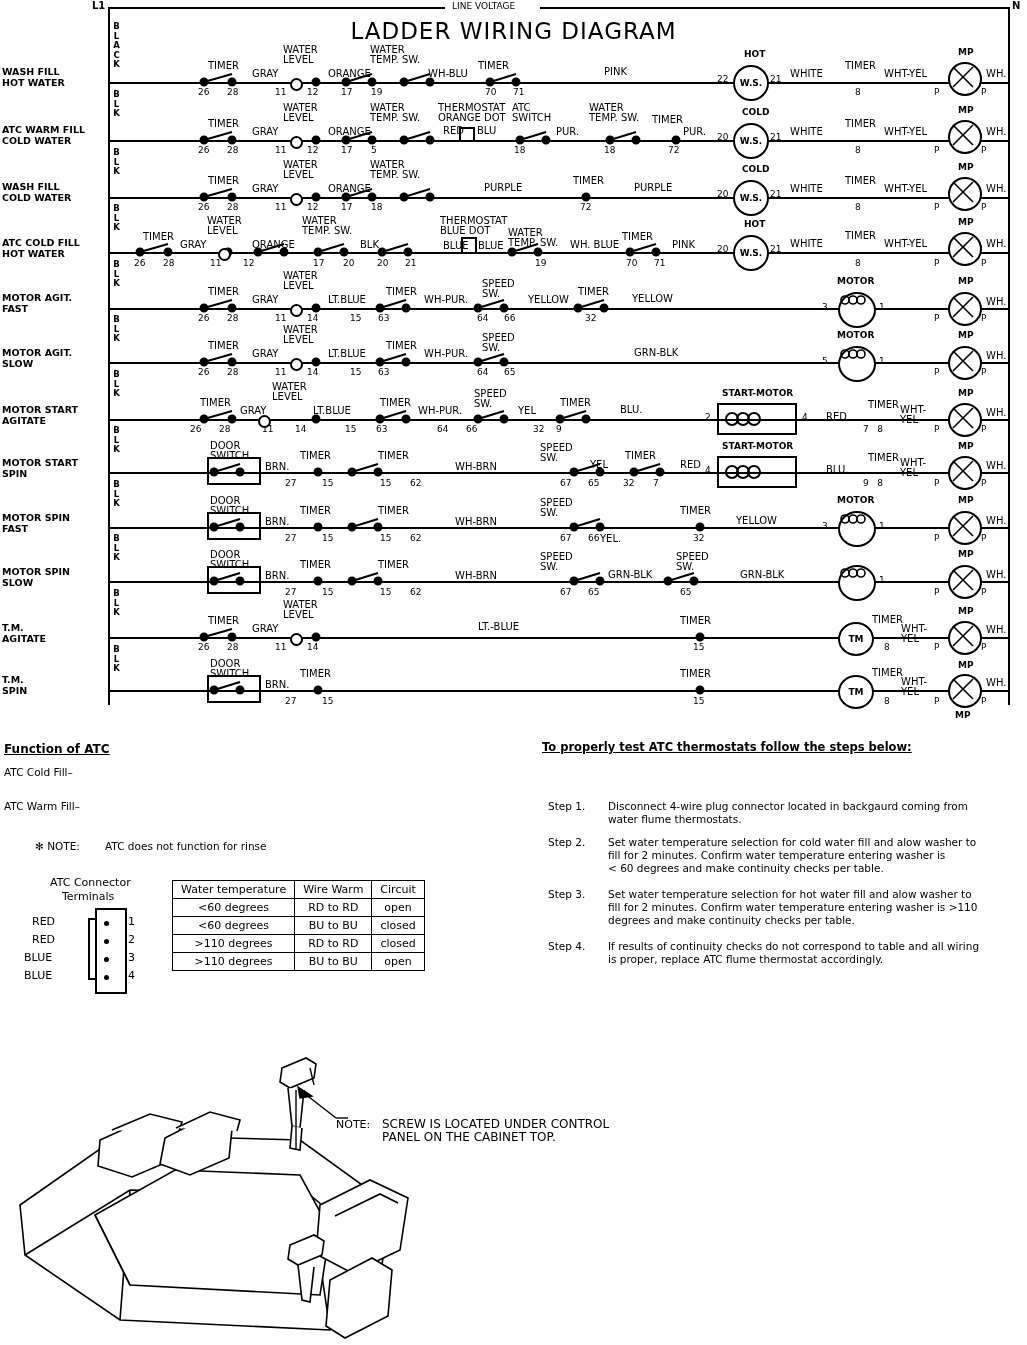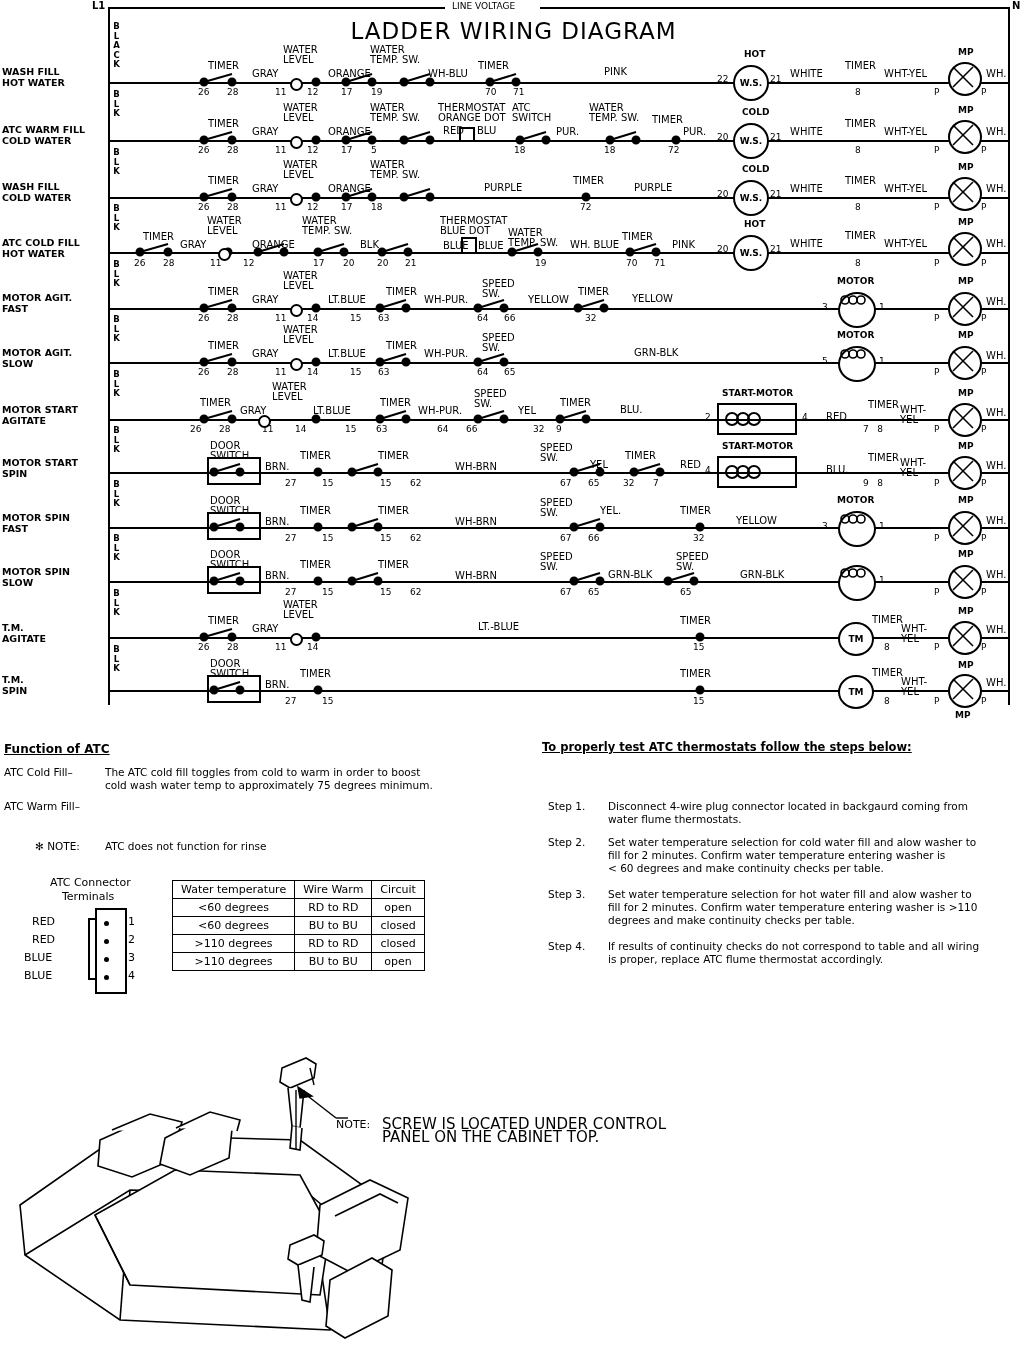--- a/index.html
+++ b/index.html
@@ -526,21 +526,21 @@
   <div class="t tiny" style="left:653px;top:478px;">7</div>
 
   <div class="t sm" style="left:210px;top:496px;white-space:pre-line;line-height:10px;">DOOR
 SWITCH</div>
   <div class="t sm" style="left:265px;top:516px;">BRN.</div>
   <div class="t sm" style="left:300px;top:505px;">TIMER</div>
   <div class="t sm" style="left:378px;top:505px;">TIMER</div>
   <div class="t sm" style="left:455px;top:516px;">WH-BRN</div>
   <div class="t sm" style="left:540px;top:498px;white-space:pre-line;line-height:10px;">SPEED
 SW.</div>
-  <div class="t sm" style="left:600px;top:505px;text-align:center;">YEL.</div>
+  <div class="t sm" style="left:600px;top:533px;text-align:center;">YEL.</div>
   <div class="t sm" style="left:680px;top:505px;">TIMER</div>
   <div class="t sm" style="left:736px;top:515px;">YELLOW</div>
   <div class="t tiny" style="left:285px;top:533px;">27</div>
   <div class="t tiny" style="left:322px;top:533px;">15</div>
   <div class="t tiny" style="left:380px;top:533px;">15</div>
   <div class="t tiny" style="left:410px;top:533px;">62</div>
   <div class="t tiny" style="left:560px;top:533px;">67</div>
   <div class="t tiny" style="left:588px;top:533px;">66</div>
   <div class="t tiny" style="left:693px;top:533px;">32</div>
 
@@ -799,22 +799,20 @@
       <line x1="953" y1="626" x2="973" y2="646"></line>
         <line x1="973" y1="626" x2="953" y2="646"></line>
       <line x1="953" y1="679" x2="973" y2="699"></line>
         <line x1="973" y1="679" x2="953" y2="699"></line>
     </g>
   </svg>
 
   <div class="t h-ul" style="left:4px;top:742px;">Function of ATC</div>
 
   <div class="t para" style="left:4px;top:766px;">ATC Cold Fill–</div>
-  <div class="t para" style="left:105px;top:766px;white-space:pre-line;">The ATC cold fill toggles from cold to warm in order to boost
-cold wash water temp to approximately 75 degrees minimum.</div>
 
   <div class="t para" style="left:4px;top:800px;">ATC Warm Fill–</div>
 
   <div class="t para" style="left:35px;top:840px;">✻ NOTE:</div>
   <div class="t para" style="left:105px;top:840px;">ATC does not function for rinse</div>
 
   <div class="t md" style="left:50px;top:876px;">ATC Connector</div>
   <div class="t md" style="left:62px;top:890px;">Terminals</div>
   <div class="conn" style="left:95px;top:908px;width:28px;height:82px;"></div>
   <div class="line vl" style="left:88px;top:918px;height:62px;"></div>
@@ -920,16 +918,16 @@
       <path d="M310 38 L314 55"></path>
     </g>
 
     <g stroke="#000" stroke-width="1.4" fill="#000">
       <line x1="300" y1="60" x2="336" y2="88"></line>
       <polygon points="298,57 312,66 300,68"></polygon>
       <line x1="336" y1="88" x2="348" y2="88"></line>
     </g>
   </svg>
   <div class="t" style="left:336px;top:1118px;font-size:11px;">NOTE:</div>
-  <div class="t" style="left:382px;top:1118px;font-size:15px;white-space:pre-line;line-height:13px;">SCREW IS LOCATED UNDER CONTROL
+  <div class="t" style="left:382px;top:1118px;font-size:12px;white-space:pre-line;line-height:13px;">SCREW IS LOCATED UNDER CONTROL
 PANEL ON THE CABINET TOP.</div>
 
 </div>
 
 </body></html>

